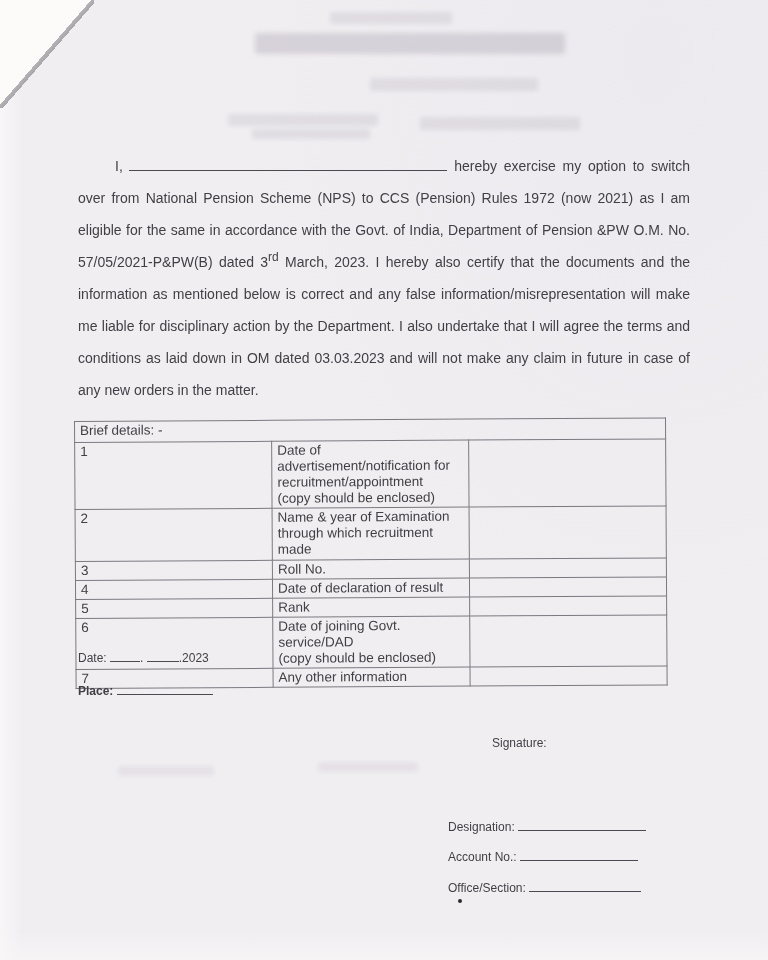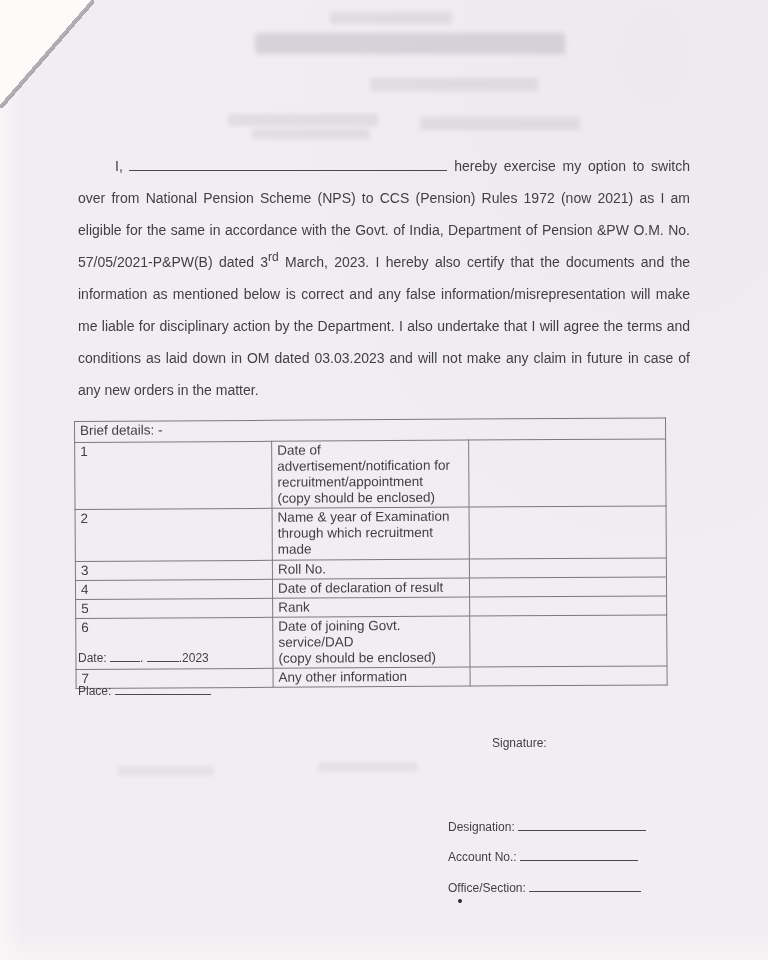--- a/index.html
+++ b/index.html
@@ -62,21 +62,21 @@
   td.val{width:150px;}
   tr.h-cap td{height:18px;}
   tr.h-r1 td{height:31px;}
   tr.h-r2 td{height:49px;}
   tr.h-short td{height:13px;}
   tr.h-r6 td{height:35px;}
   tr.h-r7 td{height:15px;}
 
   .footer-line{position:absolute;font-size:12px;color:#413f45;}
   .date-line{left:78px;top:648px;}
-  .place-line{left:78px;top:681px;}
+  .place-line{left:78px;top:681px;font-weight:bold;}
   .b-date1{width:30px;}
   .b-date2{width:32px;}
   .b-place{width:96px;}
 
   .sig-label{left:492px;top:720px;margin-top:16px;}
   .name-line{left:448px;top:784px;}
   .desig-line{left:448px;top:817px;}
   .acct-line{left:448px;top:847px;}
   .office-line{left:448px;top:878px;}
   .b-name{width:140px;}

